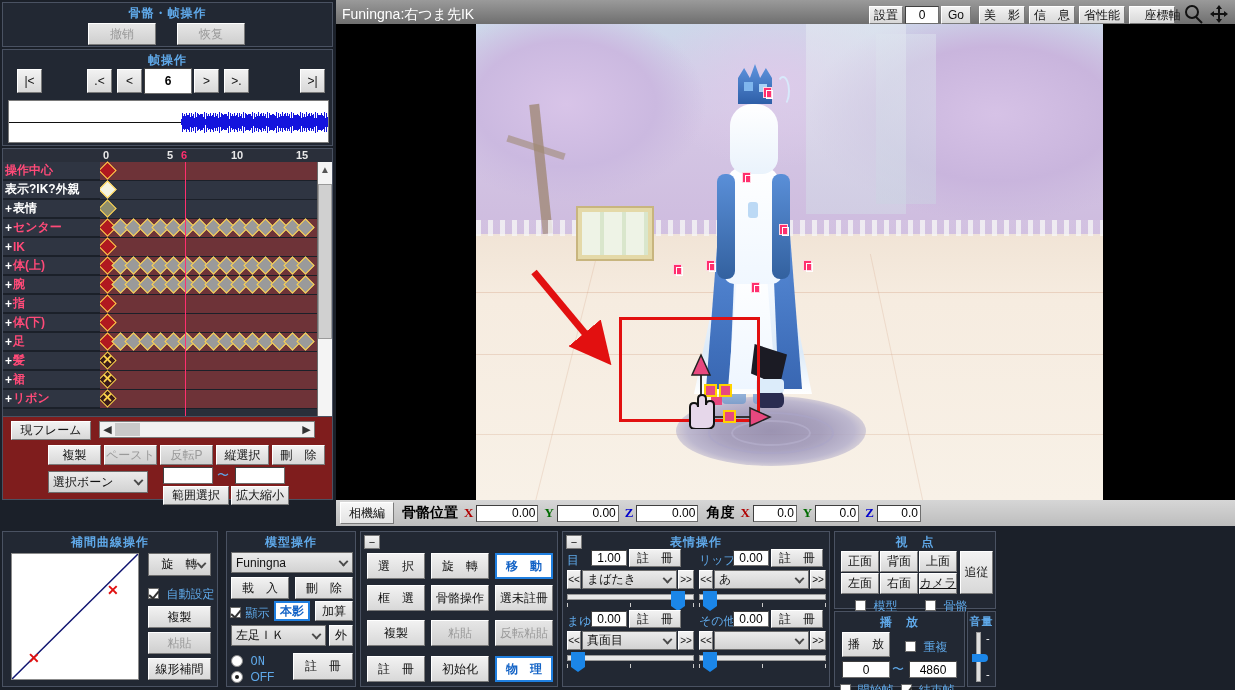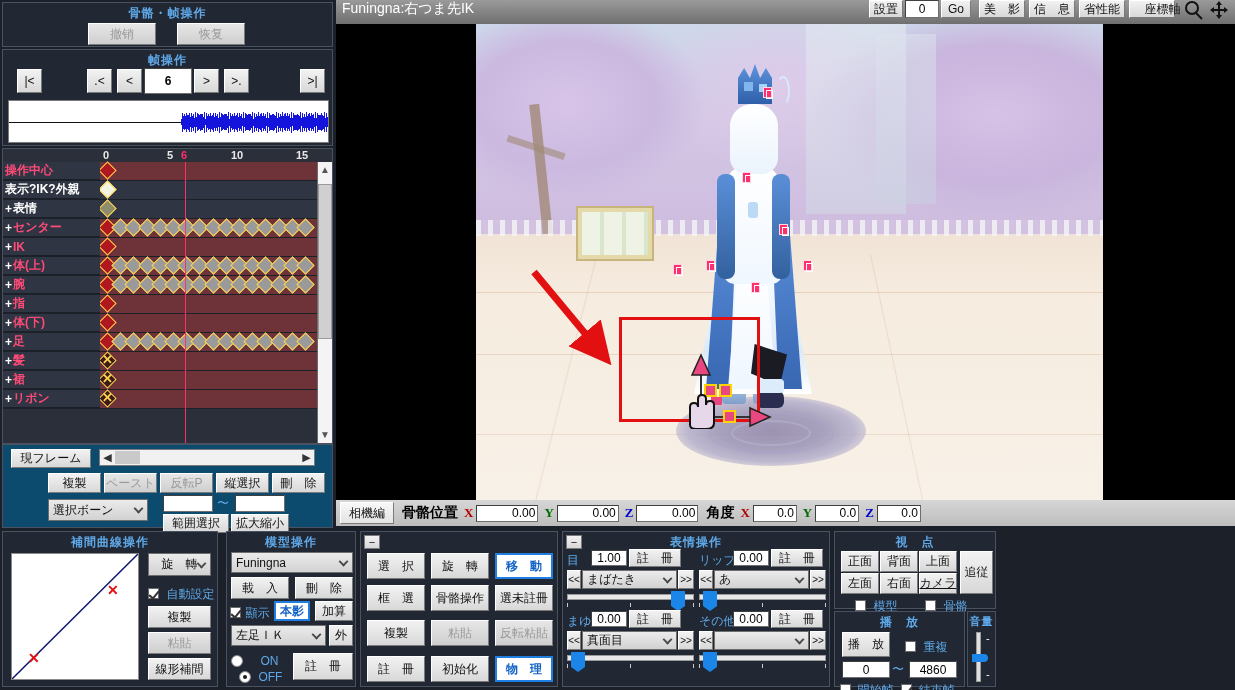--- a/index.html
+++ b/index.html
@@ -103,22 +103,22 @@
   .cursorline{ position:absolute; top:13px; width:1px; bottom:0; background:#ff2f6e; }
   .vsb{ position:absolute; right:0; top:13px; width:15px; bottom:0; background:#f4f4f4;
         border-left:1px solid #6a6a6a;}
   .vsb .thumb{ position:absolute; top:22px; left:0; width:14px; height:155px;
         background:#d0d0d0; border:1px solid #9a9a9a;}
   .vsb .ar{ position:absolute; left:0; width:14px; height:16px; color:#555;
         font-size:10px; text-align:center; line-height:16px;
         background:#f4f4f4;}
 
   
-  #lowCtl{ position:absolute; left:2px; top:444px; width:331px; height:84px;
-           background:#0c4a6e; border:1px solid #4a5262;}
+  #lowCtl{ position:absolute; left:2px; top:416px; width:331px; height:84px;
+           background:#7f1d1d; border:1px solid #4a5262;}
   .hsb{ background:#f1f1f1; border:1px solid #7a7a7a; position:relative;}
   .hsb .hthumb{ position:absolute; left:15px; top:1px; width:25px; bottom:1px; background:#c9c9c9;}
   .hsb .ha{ position:absolute; top:0; width:15px; height:100%; color:#333;
             font-size:11px; text-align:center; line-height:15px;}
 
   
   #curve{ left:2px; top:531px; width:216px; height:156px;}
   .graph{ position:absolute; left:8px; top:21px; width:128px; height:127px;
           background:#fff; border:1px solid #8b8b8b;}
   .graph .diag{ position:absolute; left:0; top:0; width:100%; height:100%;}
@@ -136,21 +136,21 @@
   #expr{ left:562px; top:531px; width:268px; height:156px;}
 
   
   #view{ left:834px; top:531px; width:162px; height:78px;}
   #play{ left:834px; top:611px; width:131px; height:76px;}
   #vol{ left:967px; top:611px; width:29px; height:76px;}
 
   
   #vpwrap{ position:absolute; left:336px; top:0; width:899px; height:500px; background:#000;}
   #vptitle{ position:absolute; left:0; top:0; width:899px; height:24px;
-            background:linear-gradient(#9a9a9a,#6f6f6f); display:flex; align-items:flex-start;}
+            background:linear-gradient(#9a9a9a,#6f6f6f); display:flex; align-items:flex-end;}
   #vptitle .t{ color:#fff; font-size:14px; padding-left:6px; flex:1; }
   #scene{ position:absolute; left:0; top:24px; width:899px; height:476px;
           background:#000; overflow:hidden;}
   #sceneimg{ position:absolute; left:140px; top:0; width:627px; height:476px; overflow:hidden;}
   .bonemark{ position:absolute; width:9px; height:11px; background:#ff2f6e;
              border:1px solid #ffd6e3;}
   .bonemark::after{content:"";position:absolute;left:2px;top:2px;width:5px;height:7px;
              border:1px solid #fff;}
   #posbar{ position:absolute; left:336px; top:500px; width:899px; height:26px;
            background:linear-gradient(#d6d6d6,#bdbdbd); display:flex; align-items:center;}
@@ -601,23 +601,23 @@
     </div>
     <div class="btn act" style="position:absolute;left:47px;top:69px;width:36px;height:20px;">本影</div>
     <div class="btn" style="position:absolute;left:88px;top:69px;width:38px;height:20px;">加算</div>
     <div class="sel" style="position:absolute;left:4px;top:93px;width:95px;height:21px;">
       <span>左足ＩＫ</span>
       <i class="ar"></i>
     </div>
     <div class="btn" style="position:absolute;left:102px;top:93px;width:24px;height:21px;">外</div>
     <div style="position:absolute;left:4px;top:119px;">
       <span class="radio"></span>
-      <span class="lbl" style="margin-left:13px;">ON</span>
-    </div>
-    <div style="position:absolute;left:12px;top:135px;">
+      <span class="lbl" style="margin-left:3px;font-family:Liberation Mono, monospace;">ON</span>
+    </div>
+    <div style="position:absolute;left:4px;top:135px;">
       <span class="radio on"></span>
       <span class="lbl" style="margin-left:3px;">OFF</span>
     </div>
     <div class="btn" style="position:absolute;left:66px;top:121px;width:60px;height:27px;">註　冊</div>
   </div>
 
   <div class="panel" id="boneop">
     <div class="minbtn">−</div>
     <div class="btn" style="position:absolute;left:6px;top:21px;width:58px;height:26px;">選　択</div>
     <div class="btn" style="position:absolute;left:70px;top:21px;width:58px;height:26px;">旋　轉</div>

